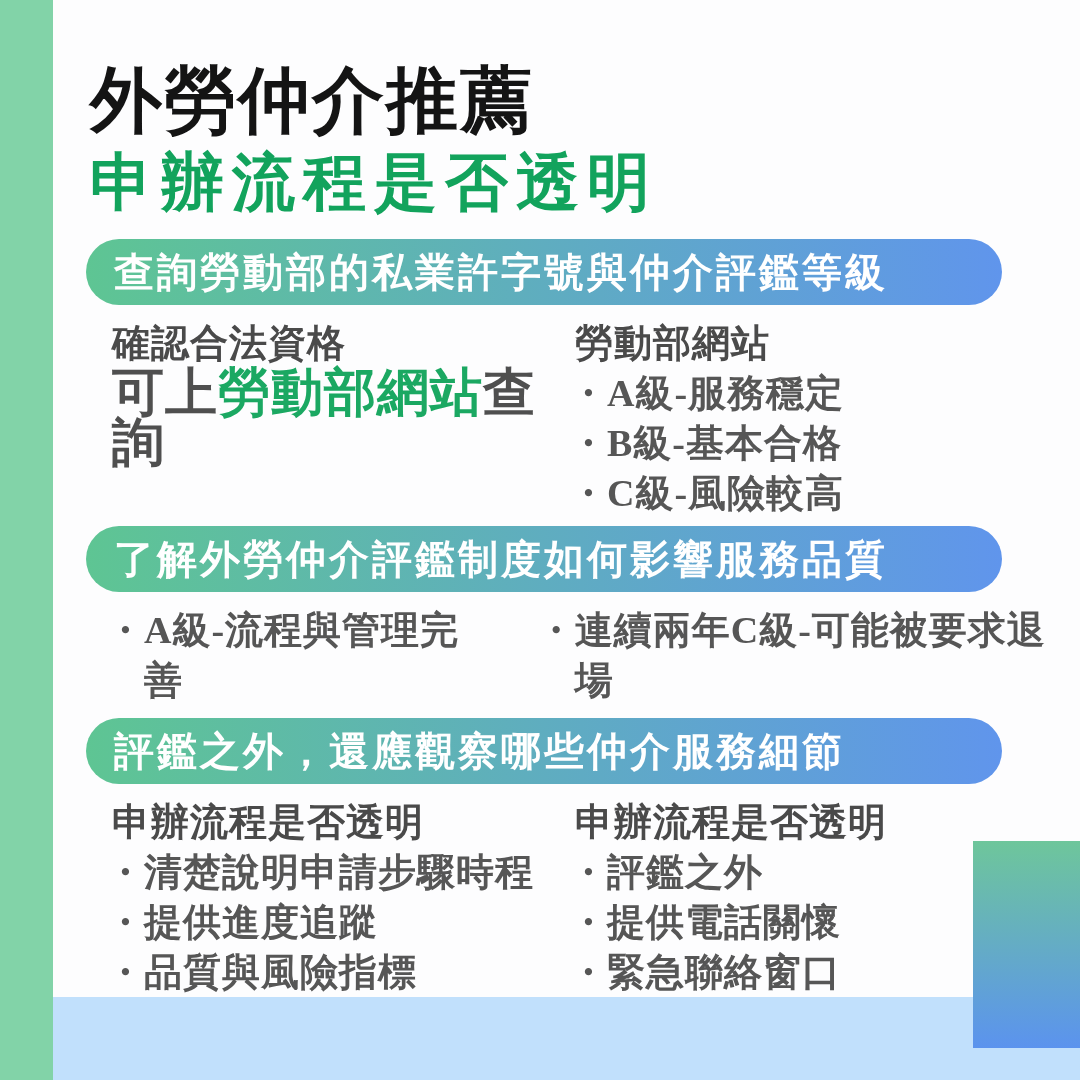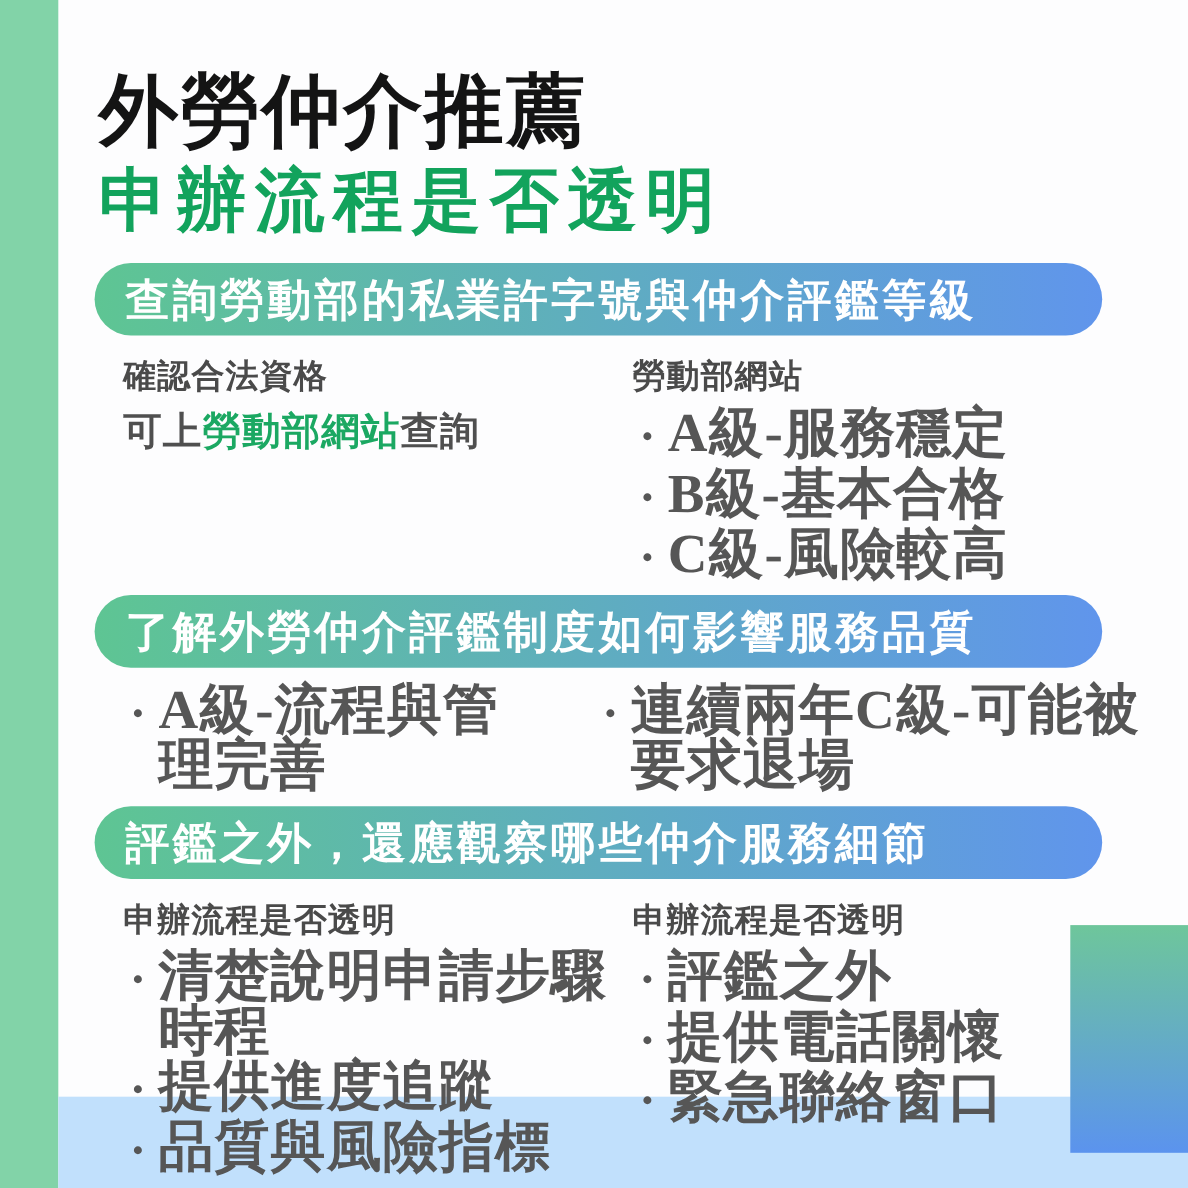--- a/index.html
+++ b/index.html
@@ -55,35 +55,35 @@
     padding-left: 28px; box-sizing: border-box;
   }
   .pill-1 { margin-top: 21px; }
   .pill-2 { margin-top: 8px; }
   .pill-3 { margin-top: 13px; }
   .sec-body { padding-left: 22px; margin-top: 13px; }
   .cols { display: flex; }
   .col-left { width: 463px; flex: none; }
   .col-right { flex: 1; }
   .sub-heading {
-    font-size: 30px; font-weight: bold; color: #4a4a4a;
+    font-size: 38px; font-weight: bold; color: #4a4a4a;
     line-height: 50px; letter-spacing: 1px;
   }
   .body-line {
-    font-size: 35px; font-weight: bold; color: #4f4f4f;
+    font-size: 52px; font-weight: bold; color: #4f4f4f;
     line-height: 50px; letter-spacing: 1px;
   }
   .green-em { color: var(--inline-green, #1ba862); }
   .bullet { display: flex; align-items: baseline; }
   .bullet-marker {
     font-size: 38px; font-weight: bold; color: #565656;
     line-height: 50px; flex: none; margin-left: -6px;
   }
   .bullet-text {
-    font-size: 50px; font-weight: bold; color: #565656;
+    font-size: 38px; font-weight: bold; color: #565656;
     line-height: 50px; letter-spacing: 1px;
   }
   .bullet-row { display: flex; column-gap: 48px; }
 </style>
 </head>
 <body>
 
 <div class="canvas">
   <div class="left-bar"></div>
   <div class="bottom-bar"></div>

